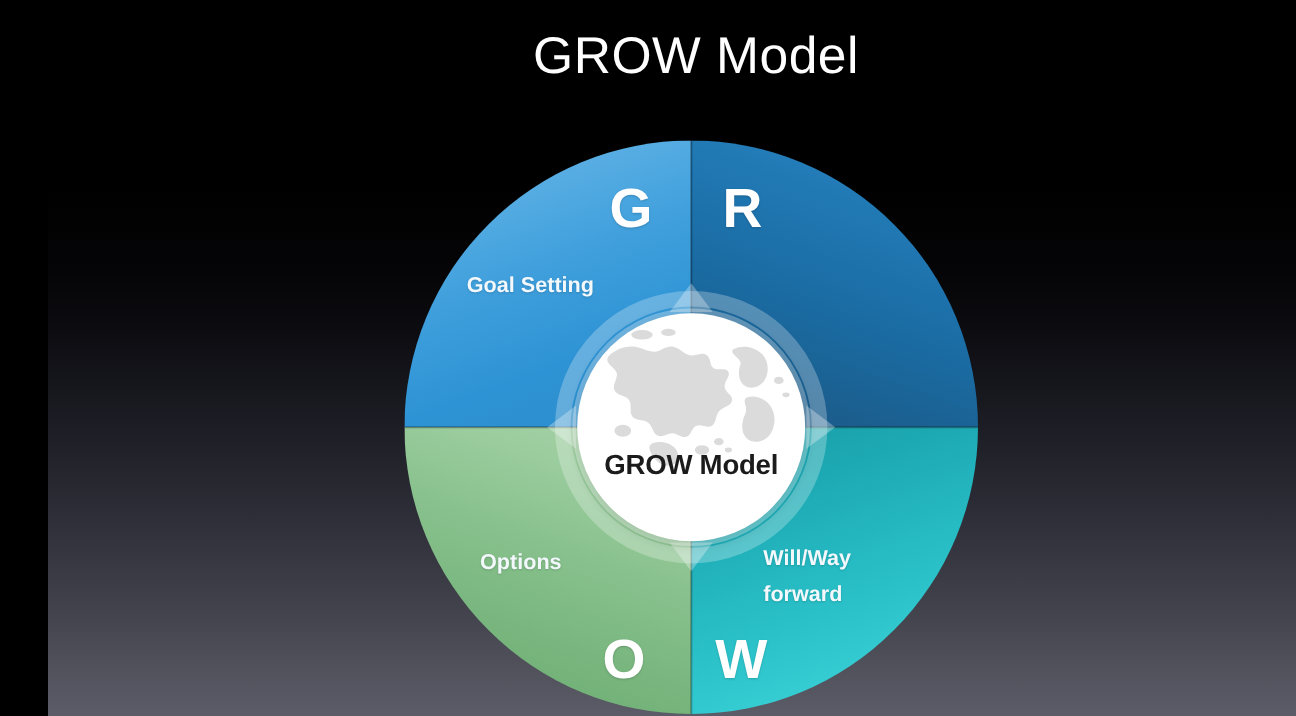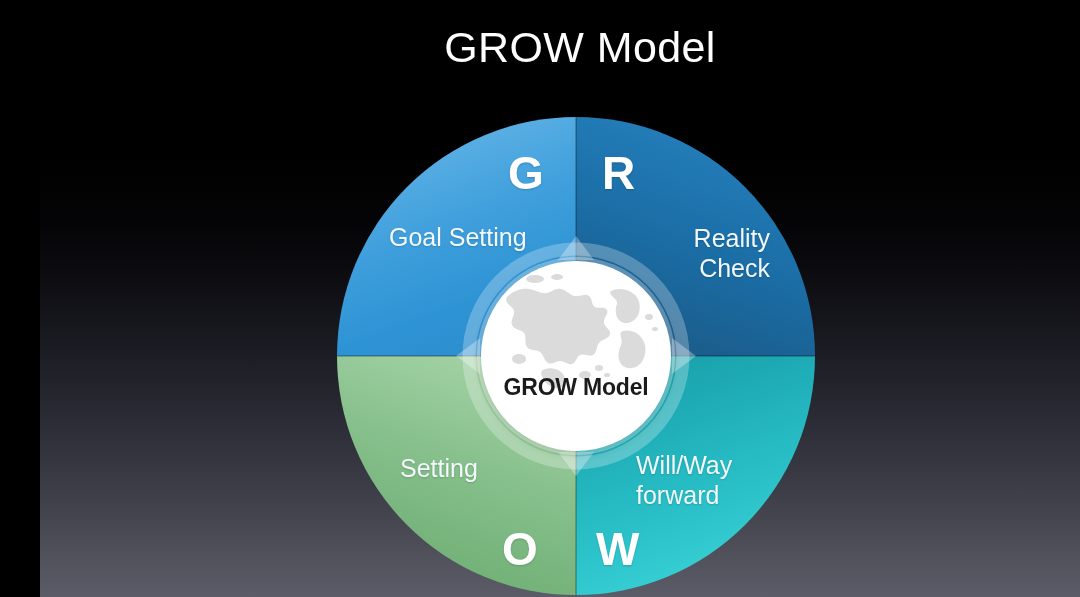--- a/index.html
+++ b/index.html
@@ -93,22 +93,22 @@
     text-shadow: 0 1px 2px rgba(0,0,0,0.18);
   }
   .letter-g { left: 468px; top: 150px; }
   .letter-r { left: 562px; top: 150px; }
   .letter-o { left: 462px; top: 526px; }
   .letter-w { left: 556px; top: 526px; }
 
   .quad-label {
     position: absolute;
     color: #f2f8fc;
-    font-size: 25px;
-    font-weight: 400;
+    font-size: 18px;
+    font-weight: 700;
     line-height: 30px;
     text-shadow: 0 1px 2px rgba(0,0,0,0.16);
     white-space: pre-line;
   }
   .label-goal    { left: 349px; top: 222px; text-align: left; }
   .label-reality { left: 600px; top: 223px; width: 130px; text-align: right; }
   .label-options { left: 360px; top: 453px; text-align: left; }
   .label-will    { left: 596px; top: 450px; width: 150px; }
 
   
@@ -210,19 +210,17 @@
     </svg>
     <div class="center-label">GROW Model</div>
   </div>
 
   <div class="quad-letter letter-g">G</div>
   <div class="quad-letter letter-r">R</div>
   <div class="quad-letter letter-o">O</div>
   <div class="quad-letter letter-w">W</div>
 
   <div class="quad-label label-goal">Goal Setting</div>
-  <div class="quad-label label-reality">Reality
-Check</div>
-  <div class="quad-label label-options">Setting</div>
+  <div class="quad-label label-options">Options</div>
   <div class="quad-label label-will">Will/Way
 forward</div>
 
 </div>
 
 </body></html>

